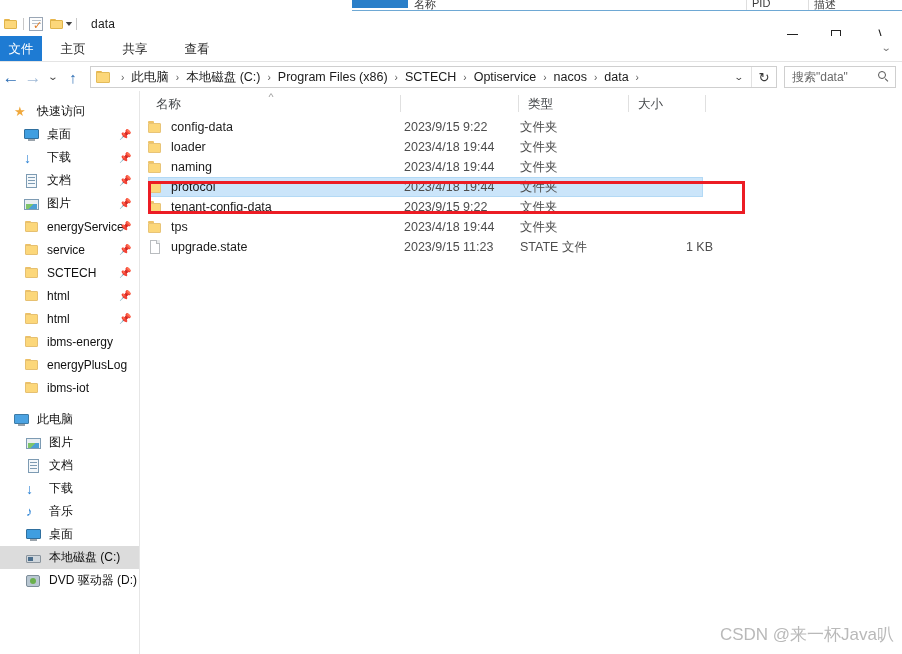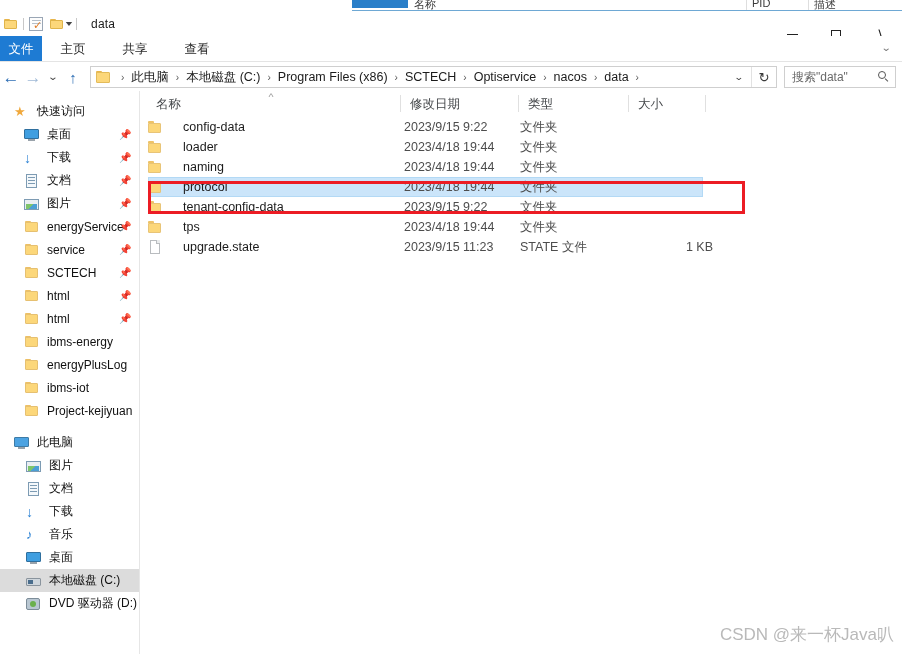--- a/index.html
+++ b/index.html
@@ -317,21 +317,21 @@
     background: #cbe5fa; border: 1px solid #b3d9f5; box-sizing: border-box;
   }
   .cell {
     position: absolute; top: 0; height: 20px; display: flex; align-items: center;
     font-size: 12.5px; color: #1b1b1b; white-space: nowrap;
   }
   .cell.name { left: 8px; }
   .cell.date { left: 264px; color: #4d4d4d; }
   .cell.type { left: 380px; color: #4d4d4d; }
   .cell.size { left: 490px; width: 83px; justify-content: flex-end; color: #4d4d4d; }
-  .rowname { margin-left: 20px; }
+  .rowname { margin-left: 8px; }
 
   .fi { width: 15px; height: 14px; position: relative; flex: 0 0 auto; }
   .fi-folder::before {
     content: ""; position: absolute; left: 0; top: 1px;
     width: 6px; height: 2px; background: #eec368; border-radius: 1px 1px 0 0;
   }
   .fi-folder::after {
     content: ""; position: absolute; left: 0; top: 2.5px;
     width: 13px; height: 10px; background: #fcd77a;
     border: 1px solid #e8c477; box-sizing: border-box; border-radius: 0 1px 1px 1px;
@@ -510,24 +510,20 @@
         <span class="nav-label">ibms-energy</span>
       </div>
       <div class="nav-item indent1">
         <span class="ni ni-folder"></span>
         <span class="nav-label">energyPlusLog</span>
       </div>
       <div class="nav-item indent1">
         <span class="ni ni-folder"></span>
         <span class="nav-label">ibms-iot</span>
       </div>
-      <div class="nav-item indent1">
-        <span class="ni ni-folder"></span>
-        <span class="nav-label">Project-kejiyuan</span>
-      </div>
 
       <div class="nav-gap"></div>
 
       <div class="nav-item">
         <span class="ni ni-pc"></span>
         <span class="nav-label">此电脑</span>
       </div>
 
       <div class="nav-item indent2">
         <span class="ni ni-pic"></span>
@@ -560,21 +556,20 @@
     </div>
 
     <div class="navpane-divider"></div>
 
     <div class="filepane">
 
       <div class="col-headers">
         <div class="col-h" style="left:8px;width:252px;">名称</div>
         <div class="sort-caret">^</div>
         <div class="col-div" style="left:260px;"></div>
-        <div class="col-h" style="left:262px;width:116px;">修改日期</div>
         <div class="col-div" style="left:378px;"></div>
         <div class="col-h" style="left:380px;width:108px;">类型</div>
         <div class="col-div" style="left:488px;"></div>
         <div class="col-h" style="left:490px;width:75px;">大小</div>
         <div class="col-div" style="left:565px;"></div>
       </div>
 
       <div class="rows">
 
         <div class="row">

